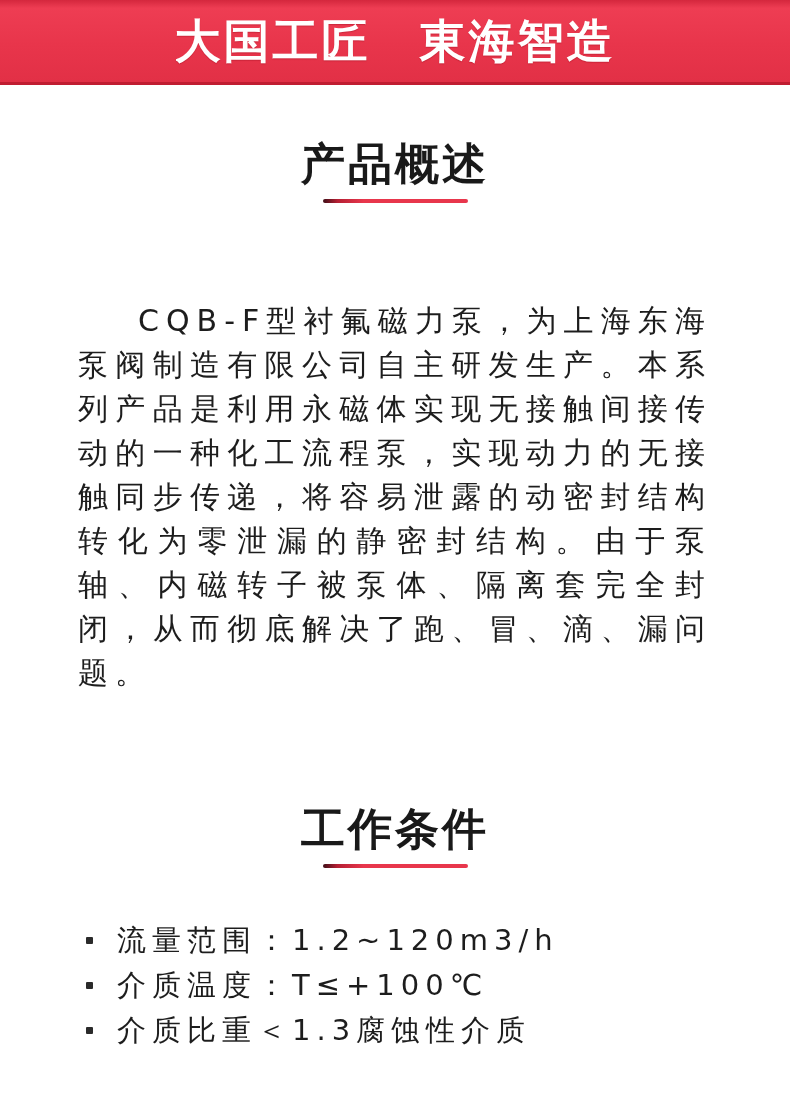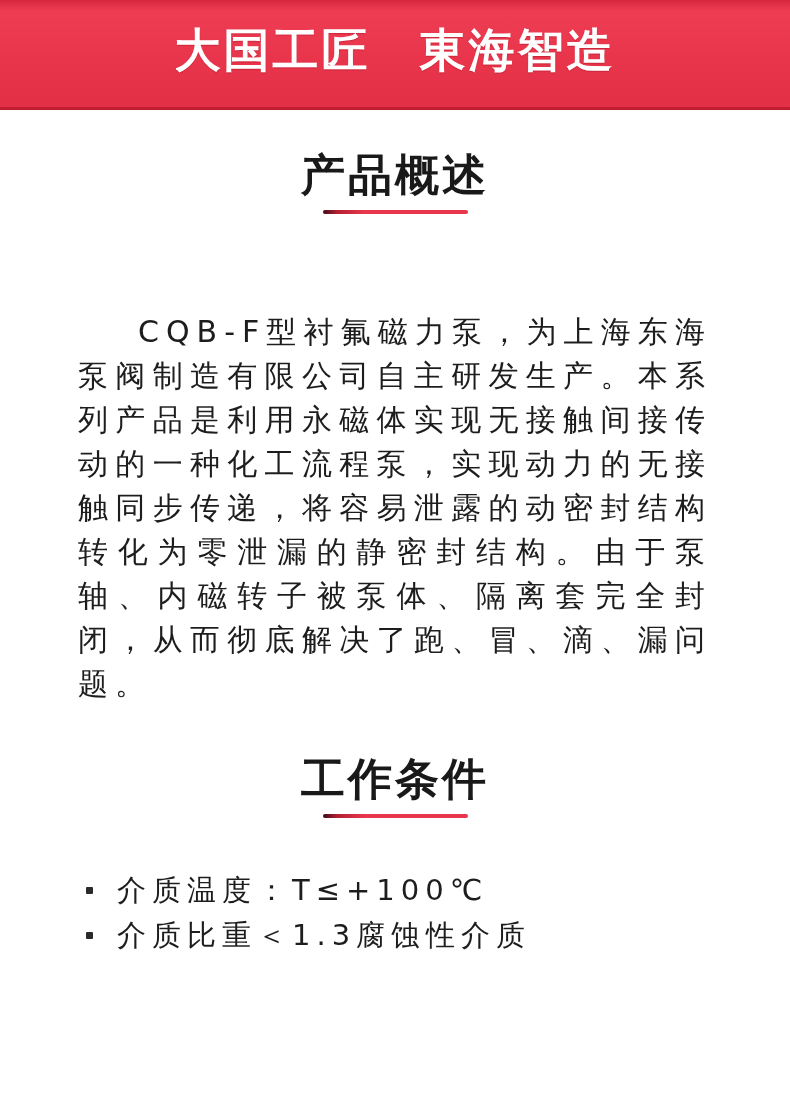--- a/index.html
+++ b/index.html
@@ -13,51 +13,50 @@
     width: 790px;
     height: 1112px;
     margin: 0 auto;
     background: #ffffff;
     overflow: hidden;
   }
 
   
   .banner {
     width: 100%;
-    height: 110px;
+    height: 85px;
     background: linear-gradient(180deg, #d4273d 0%, #ee3d53 10%, #e8354b 55%, #e23046 100%);
     border-bottom: 3px solid #c01d31;
     display: flex;
     align-items: center;
     justify-content: center;
     box-sizing: border-box;
-    font-family: Liberation Mono, monospace;
   }
   .banner-title {
     color: #ffffff;
     font-size: 46px;
     font-weight: 700;
     letter-spacing: 3px;
     line-height: 1;
     text-shadow: 0 1px 1px rgba(150, 10, 25, 0.35);
     white-space: nowrap;
   }
 
   
   .section-title {
-    margin-top: 43px;
+    margin-top: 57px;
     text-align: center;
     color: #191919;
     font-size: 44px;
     font-weight: 700;
     letter-spacing: 3px;
     line-height: 1;
   }
   .section-title.second {
-    margin-top: 51px;
+    margin-top: 112px;
   }
   .title-underline {
     width: 145px;
     height: 4px;
     margin: 13px auto 0 auto;
     border-radius: 2px;
     background: linear-gradient(90deg, #3f0e17 0%, #b51f33 10%, #e8364c 28%, #e8364c 100%);
   }
 
   
@@ -109,20 +108,24 @@
   <div class="title-underline"></div>
 
   <p class="overview-paragraph">CQB-F型衬氟磁力泵，为上海东海泵阀制造有限公司自主研发生产。本系列产品是利用永磁体实现无接触间接传动的一种化工流程泵，实现动力的无接触同步传递，将容易泄露的动密封结构转化为零泄漏的静密封结构。由于泵轴、内磁转子被泵体、隔离套完全封闭，从而彻底解决了跑、冒、滴、漏问题。</p>
 
   <div class="section-title second">工作条件</div>
   <div class="title-underline"></div>
 
   <ul class="conditions-list">
     <li class="condition-item">
       <span class="bullet-dot"></span>
+      <span>流量范围：1.2~120m3/h</span>
+    </li>
+    <li class="condition-item">
+      <span class="bullet-dot"></span>
       <span>介质温度：T≤+100℃</span>
     </li>
     <li class="condition-item">
       <span class="bullet-dot"></span>
       <span>介质比重＜1.3腐蚀性介质</span>
     </li>
   </ul>
 
 </div>
 

